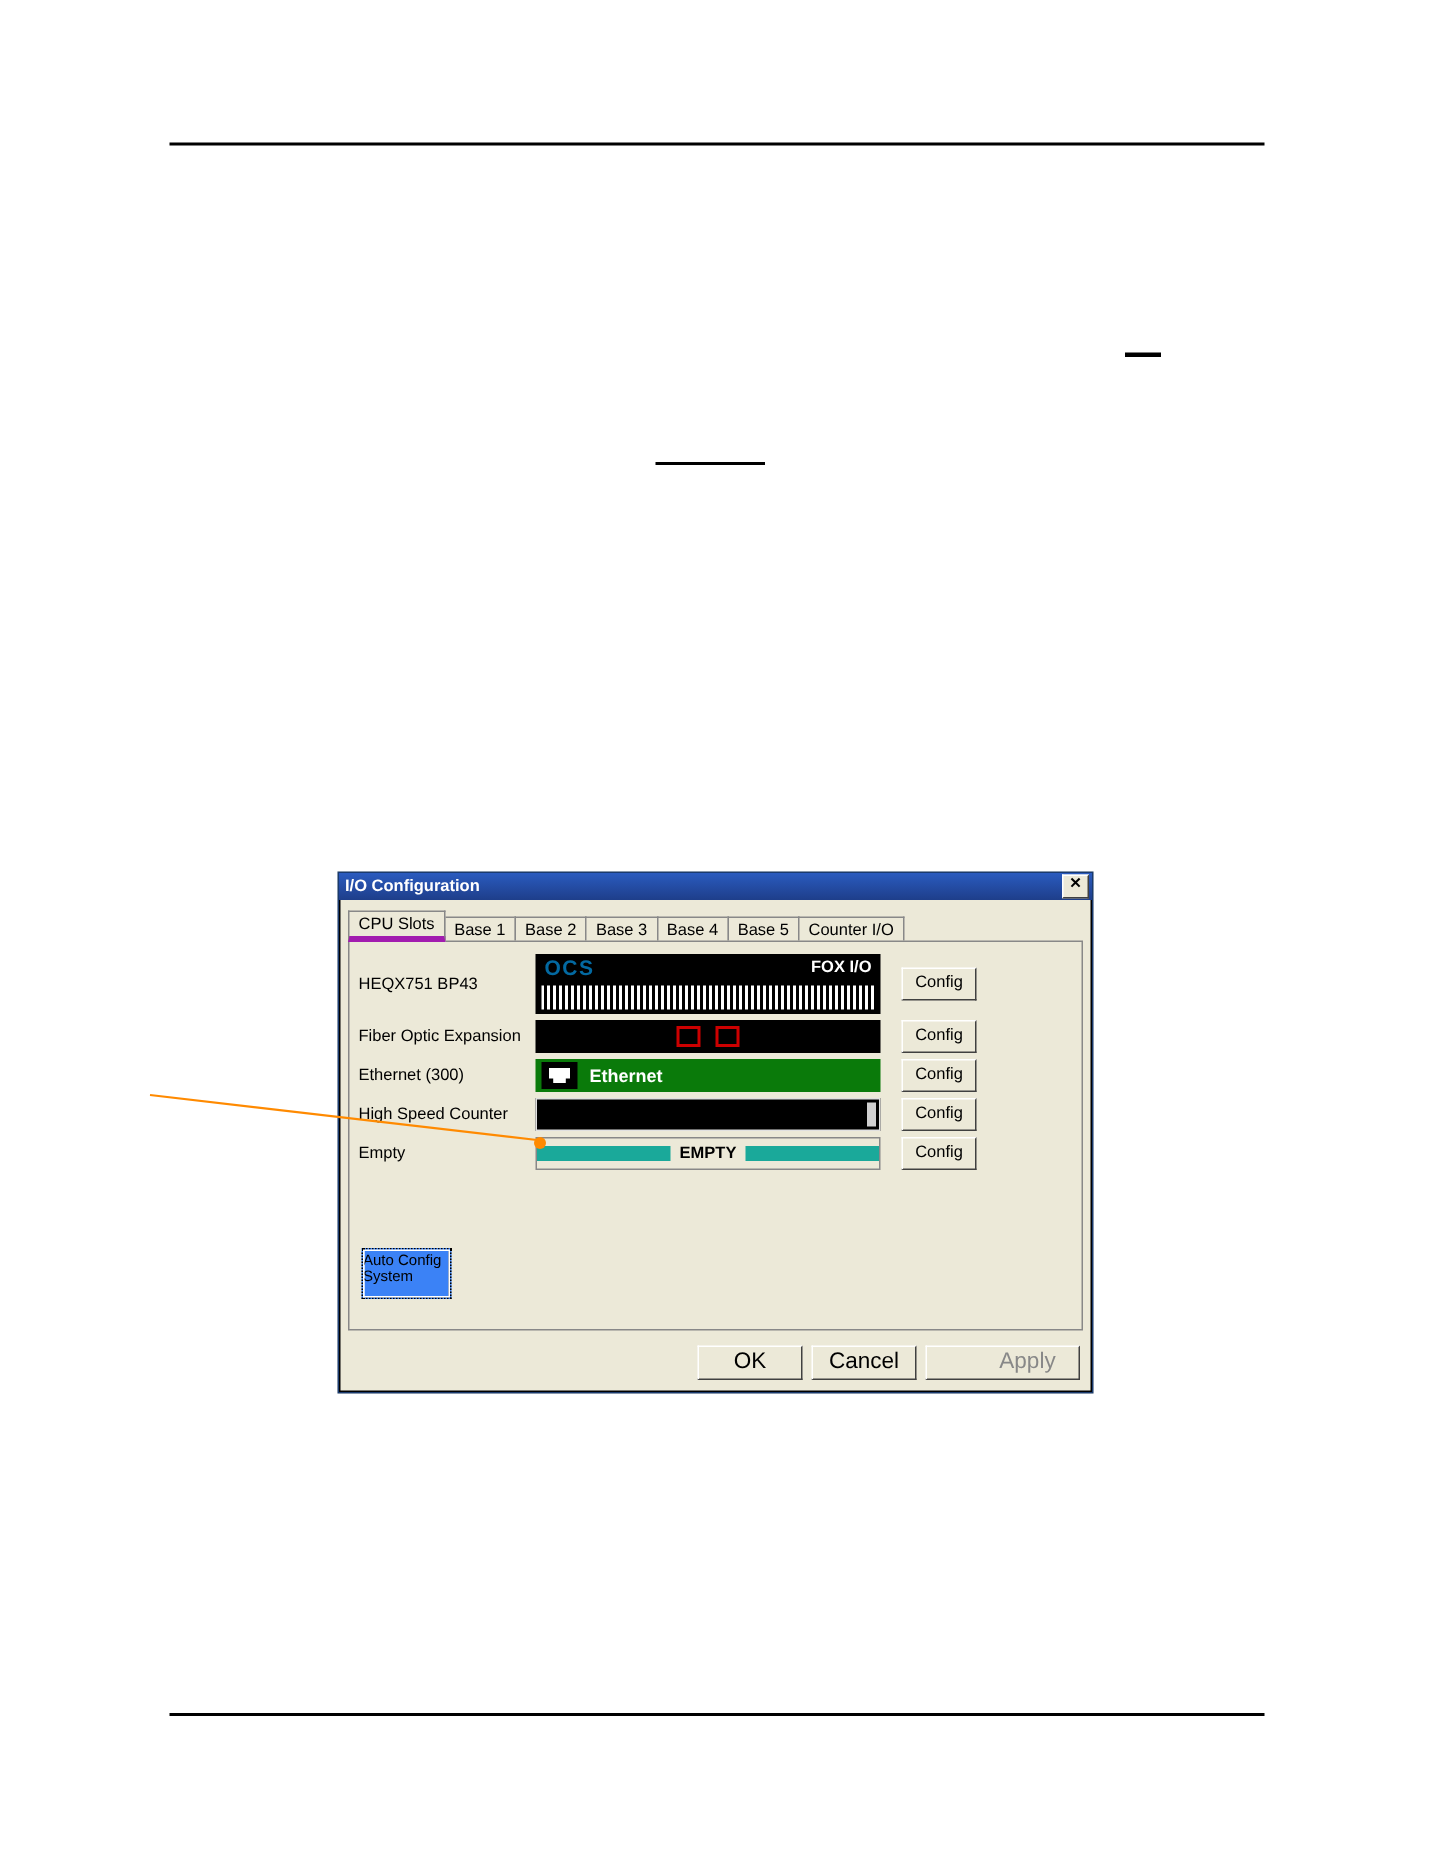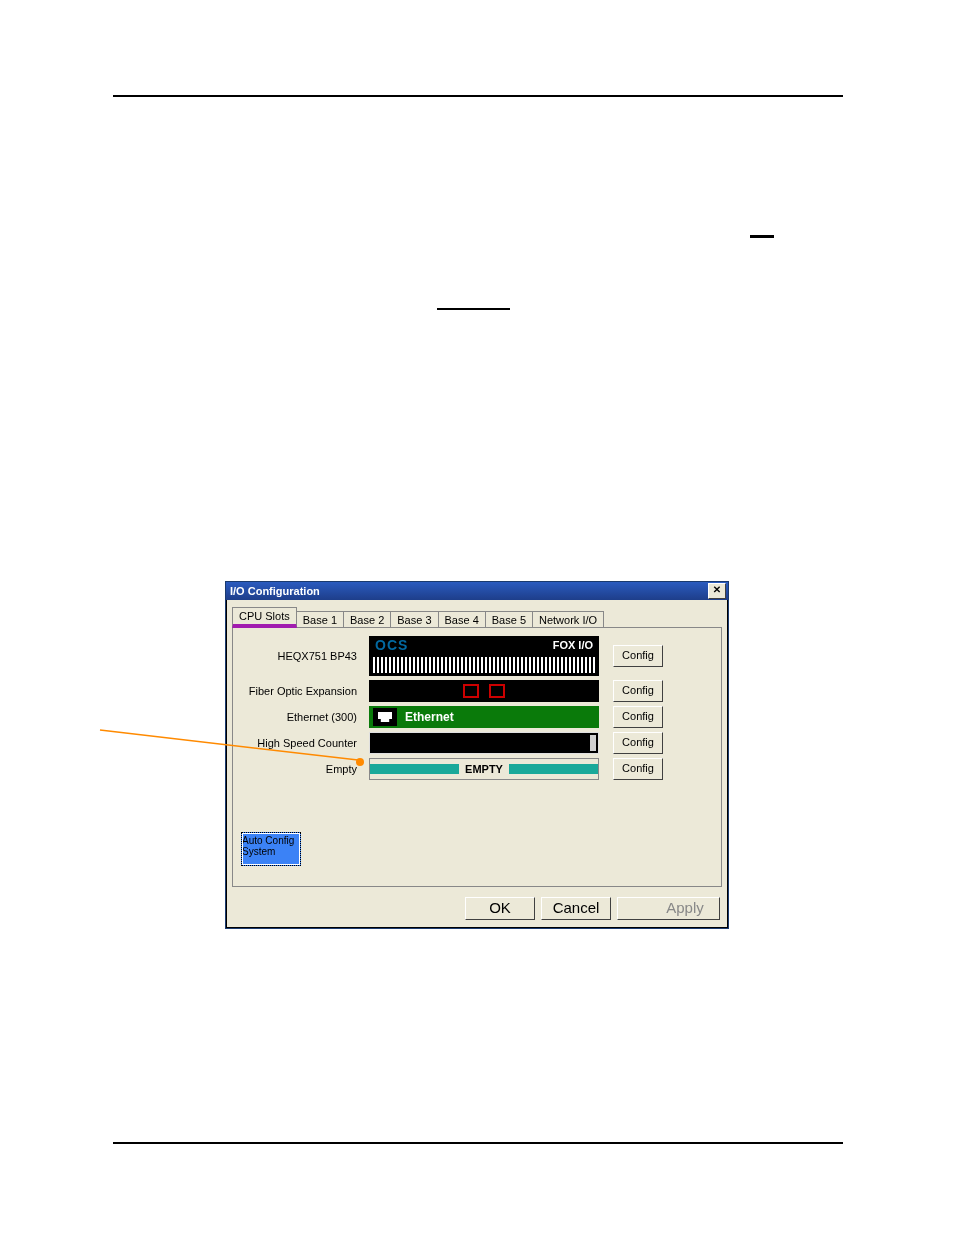--- a/index.html
+++ b/index.html
@@ -104,22 +104,22 @@
     min-height: 240px;
     position: relative;
   }
   .row {
     display: flex;
     align-items: center;
     margin-bottom: 4px;
   }
   .row-label {
     width: 118px;
-    text-align: right;
-    padding-right: 12px;
+    text-align: left;
+    padding-right: 0;
     font-size: 11px;
     color: #000;
   }
   .slot {
     flex: 0 0 230px;
     height: 22px;
     position: relative;
   }
   .slot.tall { height: 40px; }
   .config-btn {
@@ -268,21 +268,21 @@
     </div>
   </div>
 
   <div class="tabs">
     <div class="tab active"><span>CPU Slots</span></div>
     <div class="tab"><span>Base 1</span></div>
     <div class="tab"><span>Base 2</span></div>
     <div class="tab"><span>Base 3</span></div>
     <div class="tab"><span>Base 4</span></div>
     <div class="tab"><span>Base 5</span></div>
-    <div class="tab"><span>Network I/O</span></div>
+    <div class="tab"><span>Counter I/O</span></div>
   </div>
 
   <div class="tab-panel">
 
     <div class="row">
       <div class="row-label">HEQX751 BP43</div>
       <div class="slot tall">
         <div class="ocs-box">
           <div class="ocs-label">OCS</div>
           <div class="fox-label">FOX I/O</div>

